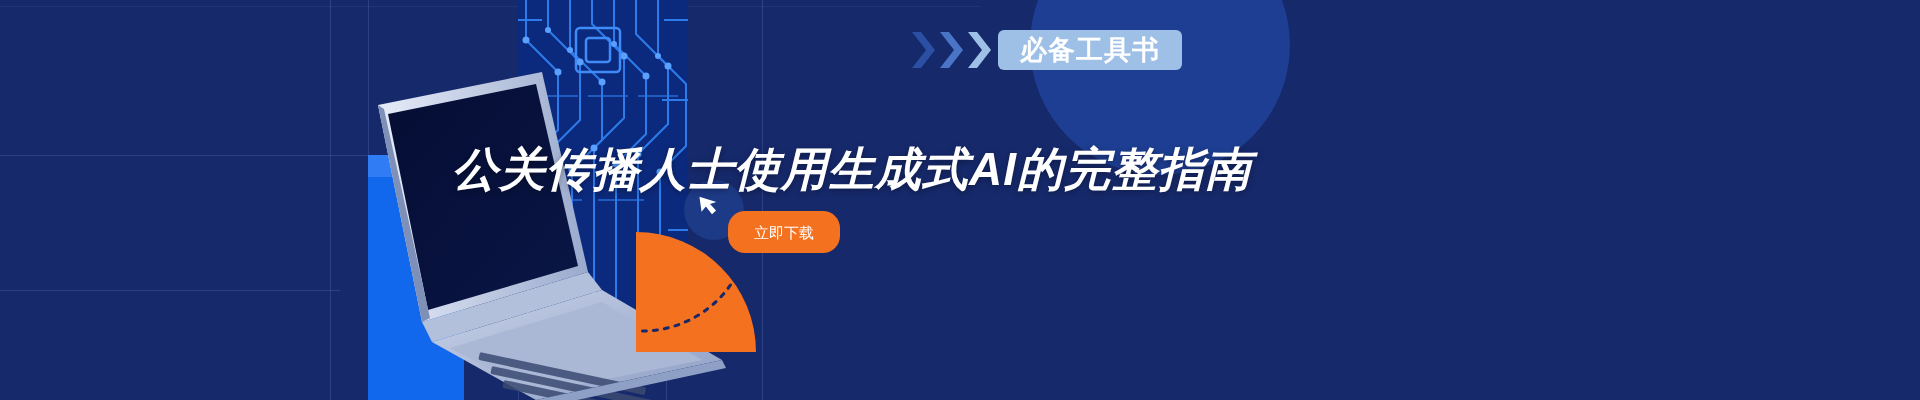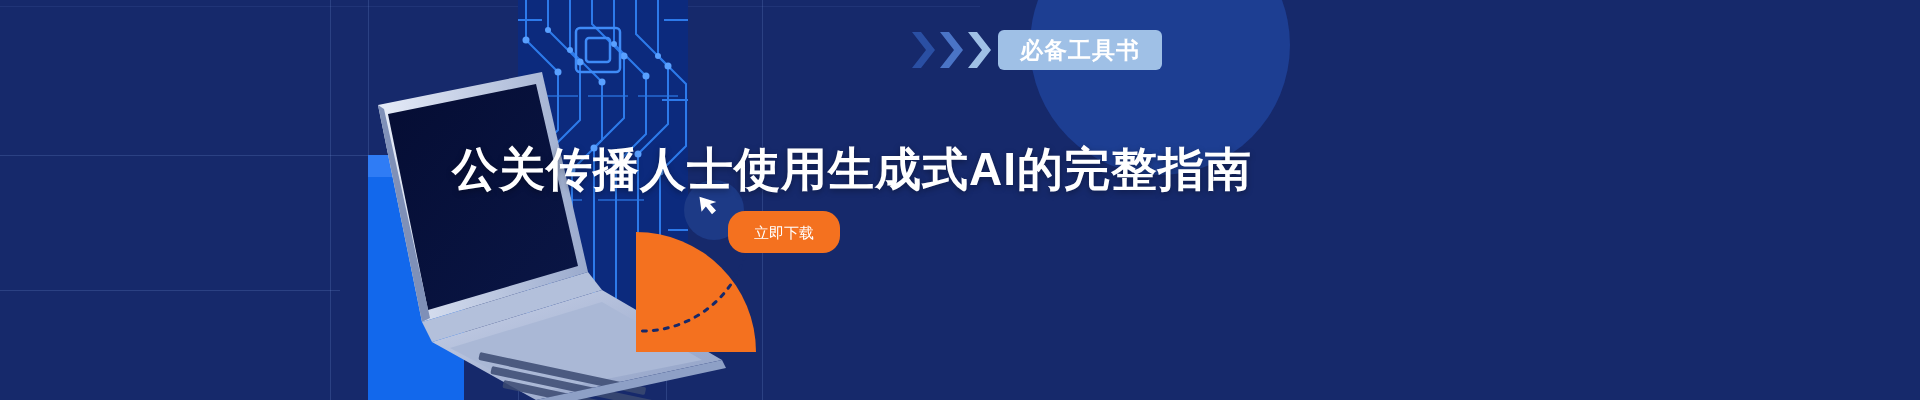--- a/index.html
+++ b/index.html
@@ -63,30 +63,31 @@
   .badge-wrap{
     position:absolute;left:910px;top:28px;height:44px;
     display:flex;align-items:center;
   }
   .chev{width:26px;height:44px;margin-right:2px;}
   .badge-pill{
     height:40px;display:flex;align-items:center;justify-content:center;
     padding:0 22px;border-radius:6px;background:#9fc0e6;margin-left:4px;
   }
   .badge-text{
-    color:#ffffff;font-size:23px;font-weight:bold;letter-spacing:1px;
+    color:#ffffff;font-size:27px;font-weight:bold;letter-spacing:1px;
     line-height:1;white-space:nowrap;
   }
 
   
   .title{
     position:absolute;left:452px;top:144px;
     color:#ffffff;font-size:46px;font-weight:bold;letter-spacing:1px;
     white-space:nowrap;line-height:1.1;
     text-shadow:0 2px 6px rgba(0,0,0,.35);
+    font-style:italic;
   }
 
   
   .cta{
     position:absolute;left:728px;top:211px;
     height:34px;padding:4px 26px;border-radius:17px;
     background:#f4711f;border:none;cursor:pointer;
     display:flex;align-items:center;justify-content:center;
   }
   .cta-text{color:#ffffff;font-size:15px;line-height:1;white-space:nowrap;}

